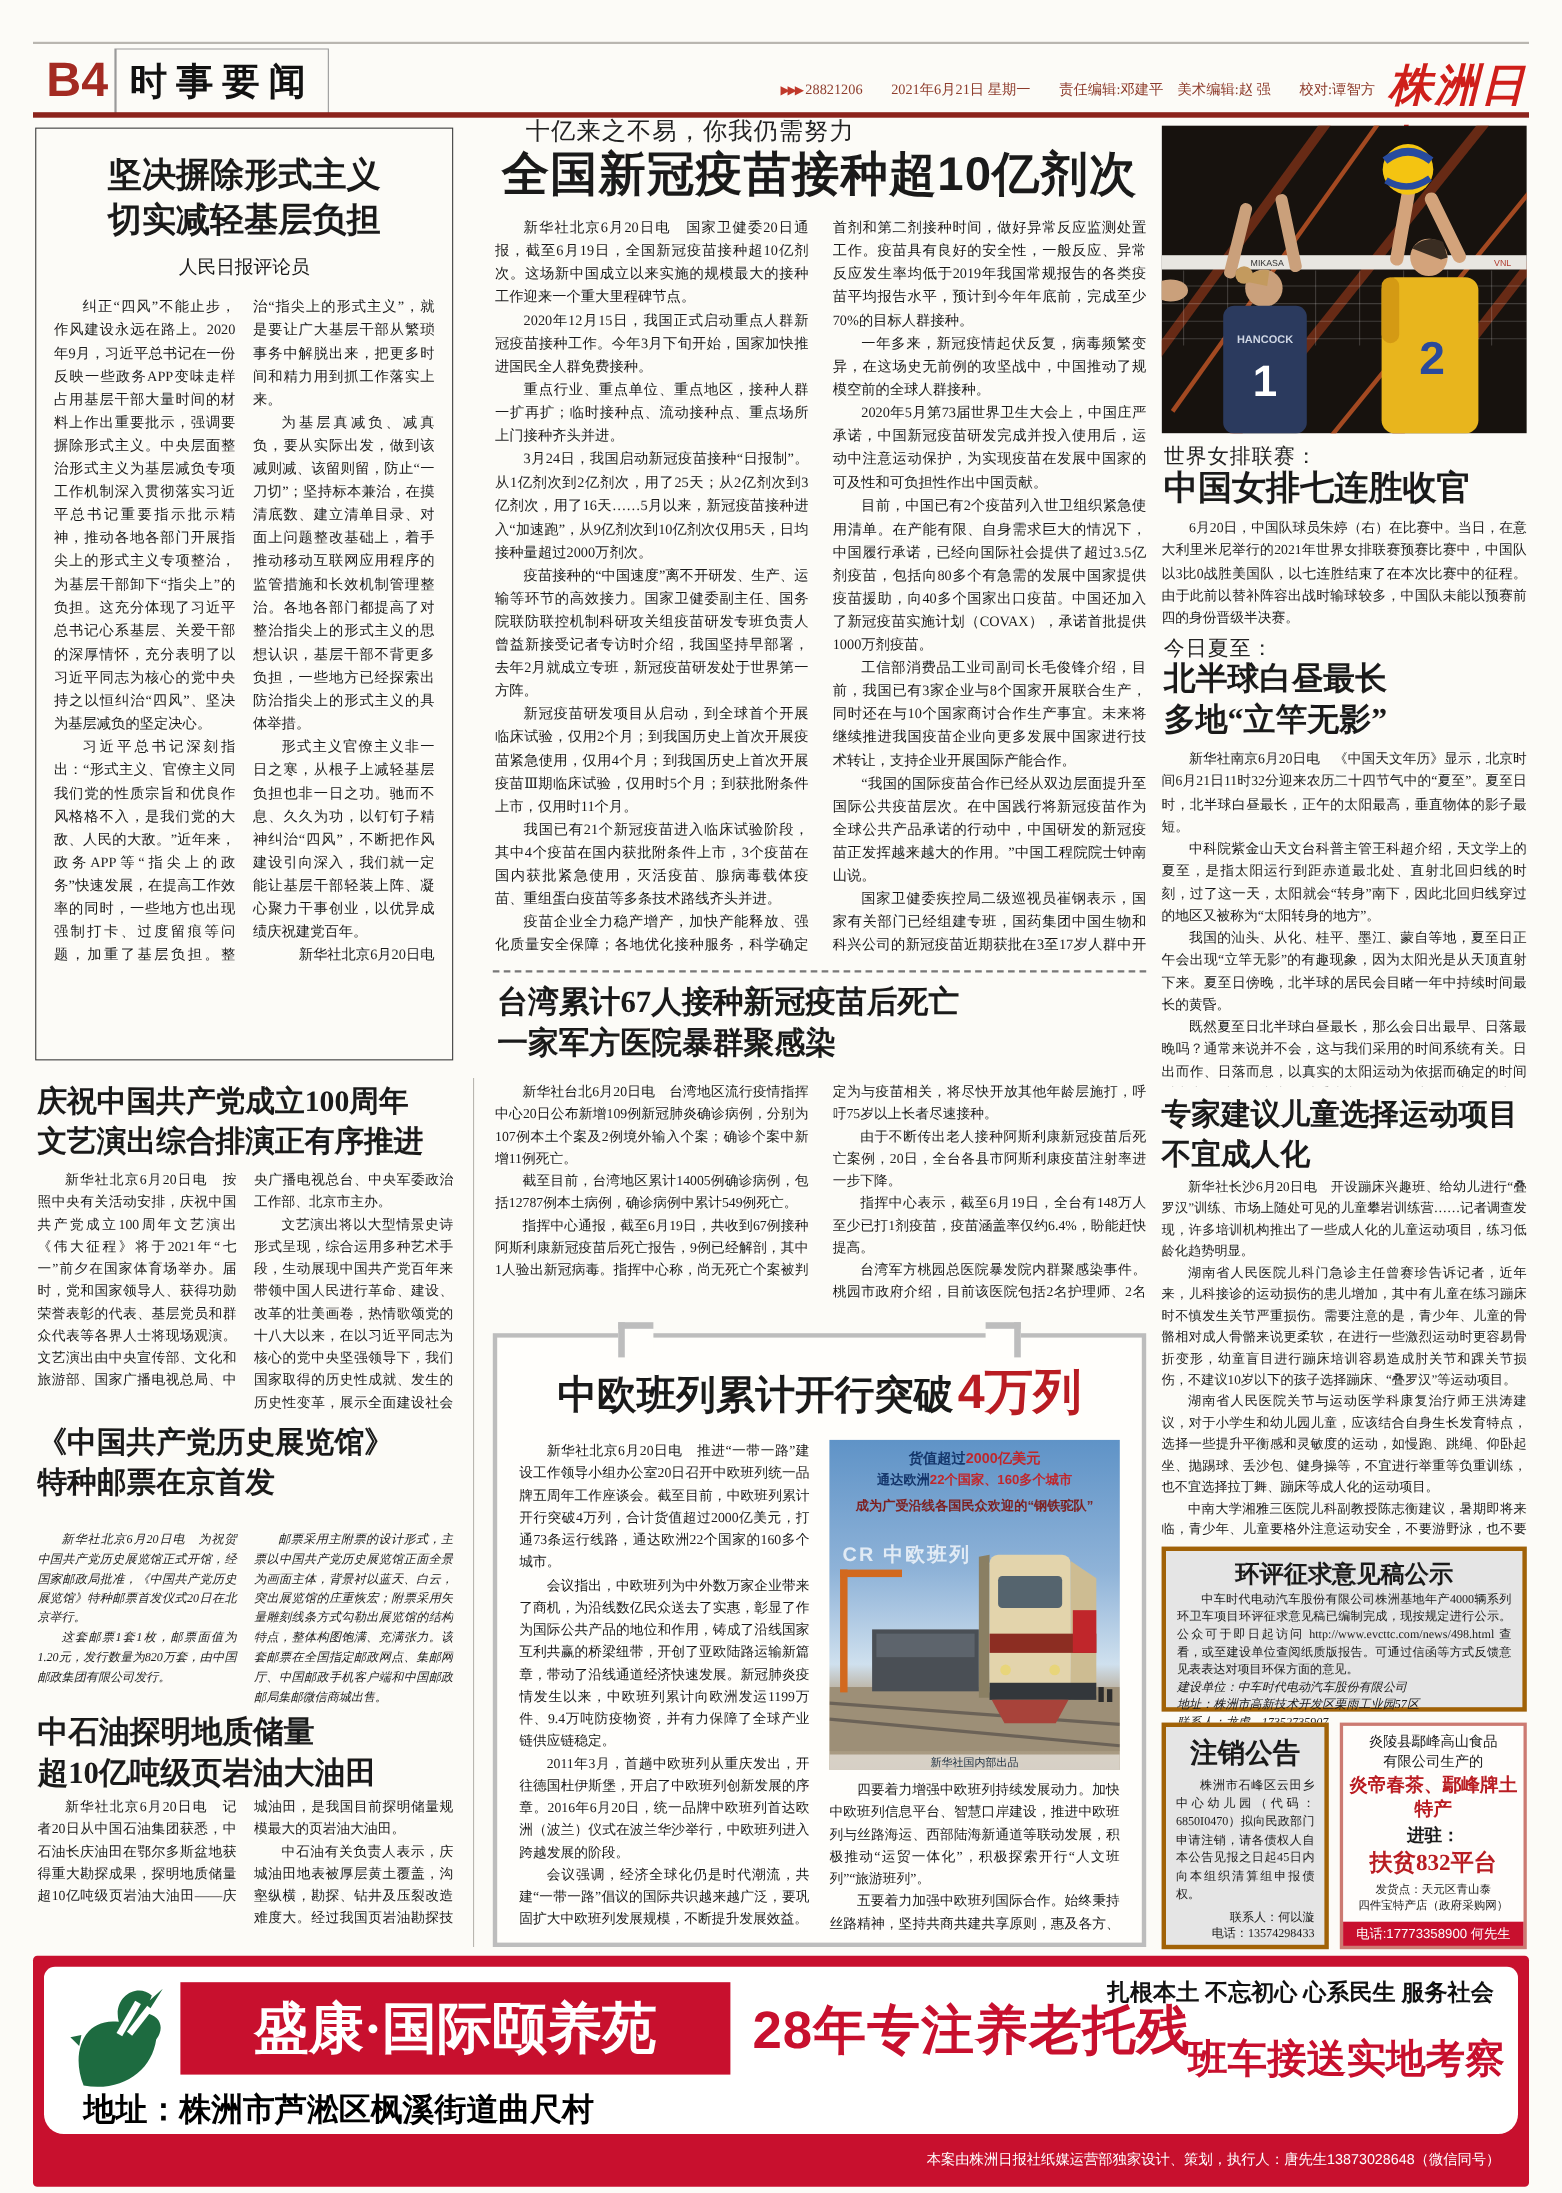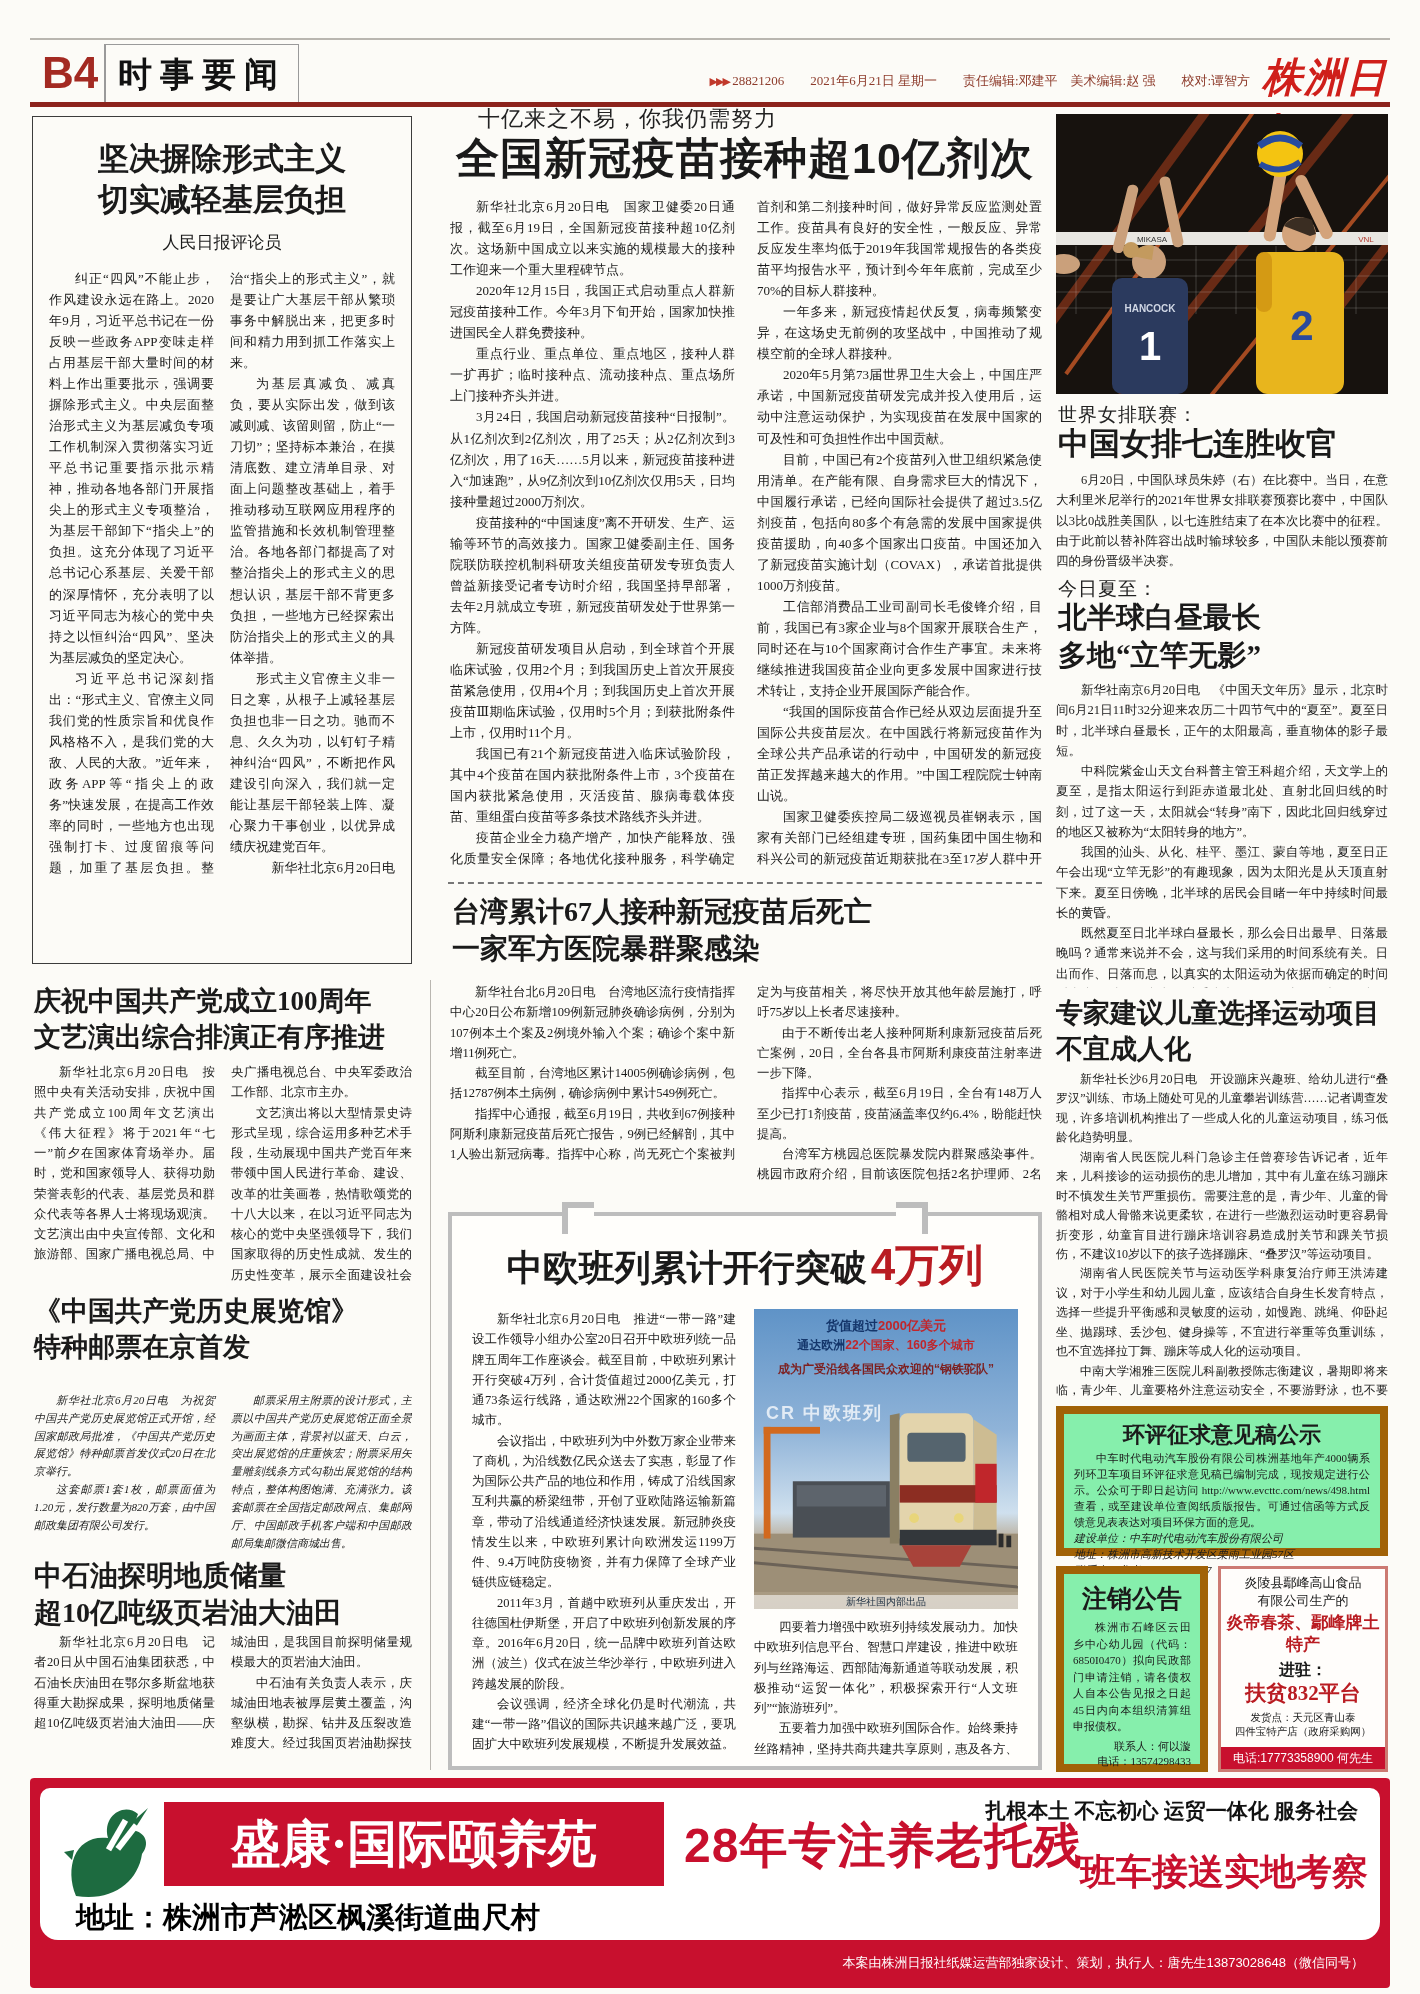--- a/index.html
+++ b/index.html
@@ -8,21 +8,21 @@
   .abs{position:absolute;}
   .sans{font-family:"Liberation Sans","DejaVu Sans",sans-serif;}
   .jb p{margin:0;text-indent:2em;}
   .jb{text-align:justify;overflow:hidden;line-height:1.62;}
   .jb p.pr{text-align:right;text-indent:0;}
   .cols2{column-count:2;column-gap:16px;}
   .hl{font-weight:900;line-height:1.32;}
   .center{text-align:center;}
   .hairline{background:#b9b6b0;}
   .kicker{letter-spacing:1px;color:#222;}
-  .boxed{box-sizing:border-box;border:8px solid #a16207;background:#86efac;}
+  .boxed{box-sizing:border-box;border:4px solid #a16207;background:#e5e5e5;}
 </style>
 </head>
 <body>
 
 <div class="sheet">
 
   <div class="abs hairline" style="left:30px;top:38px;width:1360px;height:2px;"></div>
   <div class="abs sans" style="left:42px;top:48px;font-size:44px;font-weight:900;color:#a32a22;">B4</div>
   <div class="abs" style="left:104px;top:44px;width:192px;height:58px;border:1px solid #9a9a9a;border-left:2px solid #9a9a9a;">
     <div class="sans center" style="font-size:34px;font-weight:900;letter-spacing:8px;line-height:58px;color:#111;">时事要闻</div>
@@ -292,19 +292,19 @@
         <path d="M50,40 L86,8 L62,46 Z" fill="#1d6b40"></path>
         <rect x="52" y="18" width="6" height="34" fill="#ffffff" transform="rotate(30 55 35)"></rect>
         <rect x="62" y="22" width="6" height="30" fill="#ffffff" transform="rotate(38 65 37)"></rect>
         <path d="M10,60 L2,52 L12,50 Z" fill="#1d6b40"></path>
       </svg>
       <div style="position:absolute;left:124px;top:14px;width:500px;height:84px;background:#c8102e;">
         <div class="center hl" style="font-size:50px;line-height:84px;color:#fff;">盛康·国际颐养苑</div>
       </div>
       <div class="sans" style="position:absolute;left:644px;top:26px;font-size:48px;font-weight:900;color:#c8102e;letter-spacing:1px;">28年专注养老托残</div>
       <div class="sans" style="position:absolute;left:1040px;top:60px;font-size:36px;font-weight:900;color:#c8102e;">班车接送实地考察</div>
-      <div class="hl" style="position:absolute;right:22px;top:10px;font-size:21px;color:#111;">扎根本土 不忘初心 运贸一体化 服务社会</div>
+      <div class="hl" style="position:absolute;right:22px;top:10px;font-size:21px;color:#111;">扎根本土 不忘初心 心系民生 服务社会</div>
       <div class="sans" style="position:absolute;left:36px;top:110px;font-size:29px;font-weight:700;color:#000;">地址：株洲市芦淞区枫溪街道曲尺村</div>
     </div>
     <div class="sans" style="position:absolute;right:26px;top:176px;font-size:13px;color:#fff;">本案由株洲日报社纸媒运营部独家设计、策划，执行人：唐先生13873028648（微信同号）</div>
   </div>
 
 </div>
 
 </body></html>

